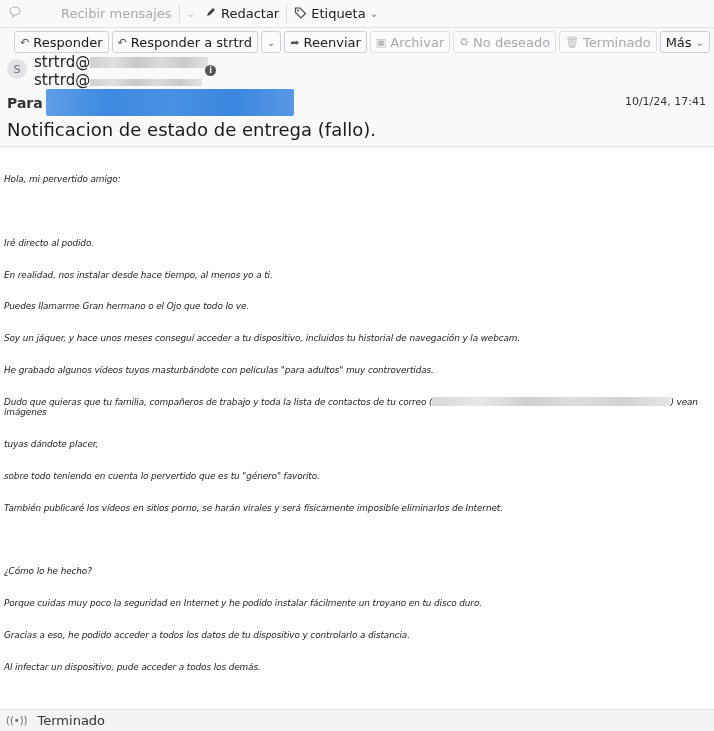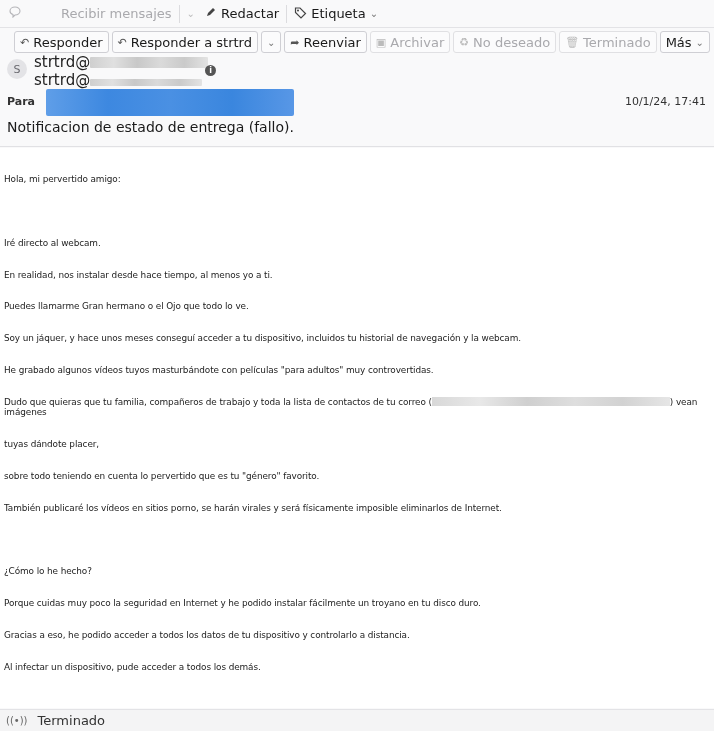--- a/index.html
+++ b/index.html
@@ -23,27 +23,27 @@
   .abtn .ico { font-size: 11px; color: #555; }
   .abtn.disabled .ico { color: #bbb; }
 
   .avatar { position: absolute; left: 7px; top: 31px; width: 20px; height: 20px; border-radius: 50%; background: #e3e3e6; color: #6a6a70; font-size: 11px; display: flex; align-items: center; justify-content: center; }
   .from-line { position: absolute; left: 34px; font-size: 15px; color: #222; }
   .from1 { top: 25px; }
   .from2 { top: 43px; }
   .blur-gray { display: inline-block; height: 11px; vertical-align: -1px; background: linear-gradient(90deg,#cfcfcf,#e0e0e0,#c8c8c8,#dadada,#cacaca,#e3e3e3); border-radius: 1px; }
   .info-icon { position: absolute; left: 205px; top: 37px; width: 11px; height: 11px; border-radius: 50%; background: #555; color: #fff; font-size: 8px; display: flex; align-items: center; justify-content: center; font-weight: bold; }
 
-  .to-label { position: absolute; left: 7px; top: 67px; font-size: 11px; font-weight: bold; color: #333; }
+  .to-label { position: absolute; left: 7px; top: 67px; font-size: 14px; font-weight: bold; color: #333; }
   .to-value { position: absolute; left: 46px; top: 61px; width: 248px; height: 27px; background: linear-gradient(90deg,#5f9ee8,#3d88e0,#4a90e3,#3a86de,#5897e6); border-radius: 2px; }
   .date { position: absolute; right: 8px; top: 67px; font-size: 11px; color: #333; }
-  .subject { position: absolute; left: 7px; top: 91px; font-size: 14px; color: #1a1a1a; }
+  .subject { position: absolute; left: 7px; top: 91px; font-size: 18px; color: #1a1a1a; }
 
   
-  .body-pane { position: absolute; left: 0; top: 148px; width: 714px; height: 560px; background: #ffffff; padding: 5px 0 0 4px; }
+  .body-pane { position: absolute; left: 0; top: 148px; width: 714px; height: 560px; background: #ffffff; padding: 5px 0 0 4px; font-style: italic; }
   .msg { font-family: "DejaVu Sans", sans-serif; font-size: 8.9px; line-height: 10.6px; color: #222; white-space: pre-wrap; width: 706px; letter-spacing: -0.1px; }
   .msg p { margin: 0; }
   .blank { height: 10.6px; }
   .redact-inline { display: inline-block; width: 238px; height: 9px; vertical-align: -1px; background: linear-gradient(90deg,#d8d8d8,#e8e8e8,#cfcfcf,#dedede,#d2d2d2,#e6e6e6); }
 
   
   .status-bar { position: absolute; left: 0; top: 709px; width: 714px; height: 22px; background: #f4f4f5; border-top: 1px solid #e3e3e6; display: flex; align-items: center; padding-left: 6px; gap: 10px; font-size: 13px; color: #333; }
   .status-icon { font-size: 10px; color: #666; }
 </style>
 </head>
@@ -130,21 +130,21 @@
   <div class="to-label">Para</div>
   <div class="to-value"></div>
   <div class="date">10/1/24, 17:41</div>
   <div class="subject">Notificacion de estado de entrega (fallo).</div>
 </div>
 
 <div class="body-pane">
   <div class="msg">
     <p>Hola, mi pervertido amigo:</p>
     <div class="blank"></div>
-    <p>Iré directo al webcam.</p>
+    <p>Iré directo al podido.</p>
     <p>En realidad, nos instalar desde hace tiempo, al menos yo a ti.</p>
     <p>Puedes llamarme Gran hermano o el Ojo que todo lo ve.</p>
     <p>Soy un jáquer, y hace unos meses conseguí acceder a tu dispositivo, incluidos tu historial de navegación y la webcam.</p>
     <p>He grabado algunos vídeos tuyos masturbándote con películas "para adultos" muy controvertidas.</p>
     <p><span>Dudo que quieras que tu familia, compañeros de trabajo y toda la lista de contactos de tu correo (</span><span class="redact-inline"></span><span>) vean imágenes</span></p>
     <p>tuyas dándote placer,</p>
     <p>sobre todo teniendo en cuenta lo pervertido que es tu "género" favorito.</p>
     <p>También publicaré los vídeos en sitios porno, se harán virales y será físicamente imposible eliminarlos de Internet.</p>
     <div class="blank"></div>
     <p>¿Cómo lo he hecho?</p>

